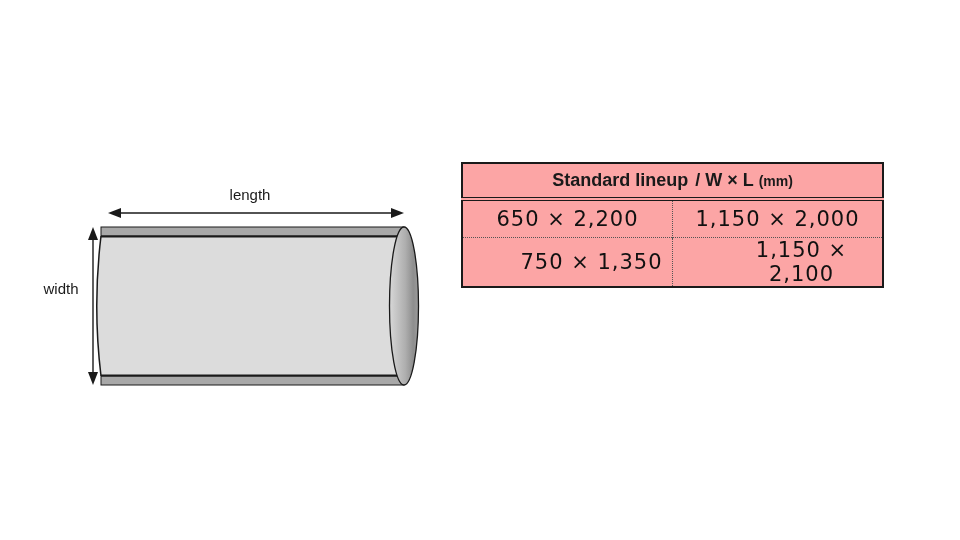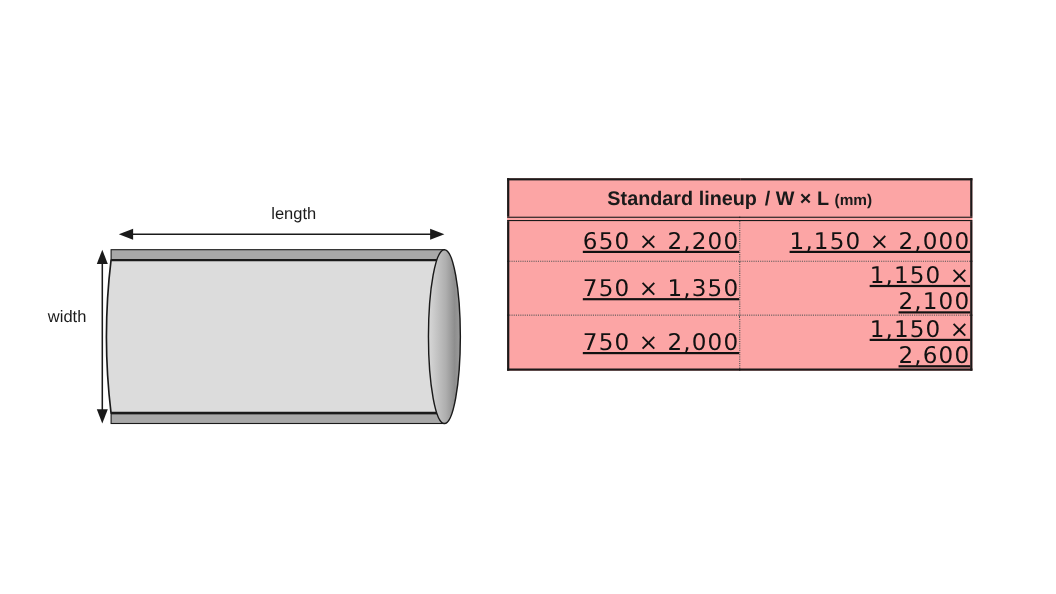--- a/index.html
+++ b/index.html
@@ -25,21 +25,21 @@
     width: 410px;
     height: 220px;
   }
   .dim-label {
     position: absolute;
     font-family: "Liberation Sans", sans-serif;
     font-size: 15px;
     color: #1a1a1a;
     text-align: center;
   }
-  .length-label { left: 207px; top: 186px; width: 120px; }
+  .length-label { left: 190px; top: 186px; width: 120px; }
   .width-label  { left: 32px;  top: 280px; width: 58px;  }
 
   
   .lineup-table {
     position: absolute;
     left: 461px;
     top: 162px;
     width: 423px;
     border-collapse: collapse;
     table-layout: fixed;
@@ -54,28 +54,27 @@
     font-size: 18px;
     text-align: center;
     color: #1a1a1a;
     padding: 0;
   }
   .lineup-table th .title-dims { margin-left: 7px; }
   .lineup-table th .title-unit { margin-left: 5px; font-size: 14px; }
   .lineup-table td {
     width: 50%;
     height: 36px;
-    text-align: right;
+    text-align: center;
     vertical-align: middle;
     font-family: "DejaVu Sans", sans-serif;
     font-size: 21px;
     letter-spacing: 1px;
     color: #111111;
     padding: 0;
-    text-decoration: underline;
   }
   .lineup-table tbody tr + tr td { border-top: 1px dotted #555555; padding-left: 48px; }
   .lineup-table td + td { border-left: 1px dotted #555555; margin-top: 35px; }
 </style>
 </head>
 <body>
 
 <div class="page">
 
   <svg class="diagram-svg" viewBox="0 0 410 220" xmlns="http://www.w3.org/2000/svg">
@@ -126,20 +125,16 @@
     </thead>
     <tbody>
       <tr>
         <td>650 × 2,200</td>
         <td>1,150 × 2,000</td>
       </tr>
       <tr>
         <td>750 × 1,350</td>
         <td>1,150 × 2,100</td>
       </tr>
-      <tr>
-        <td>750 × 2,000</td>
-        <td>1,150 × 2,600</td>
-      </tr>
     </tbody>
   </table>
 
 </div>
 
 </body></html>

